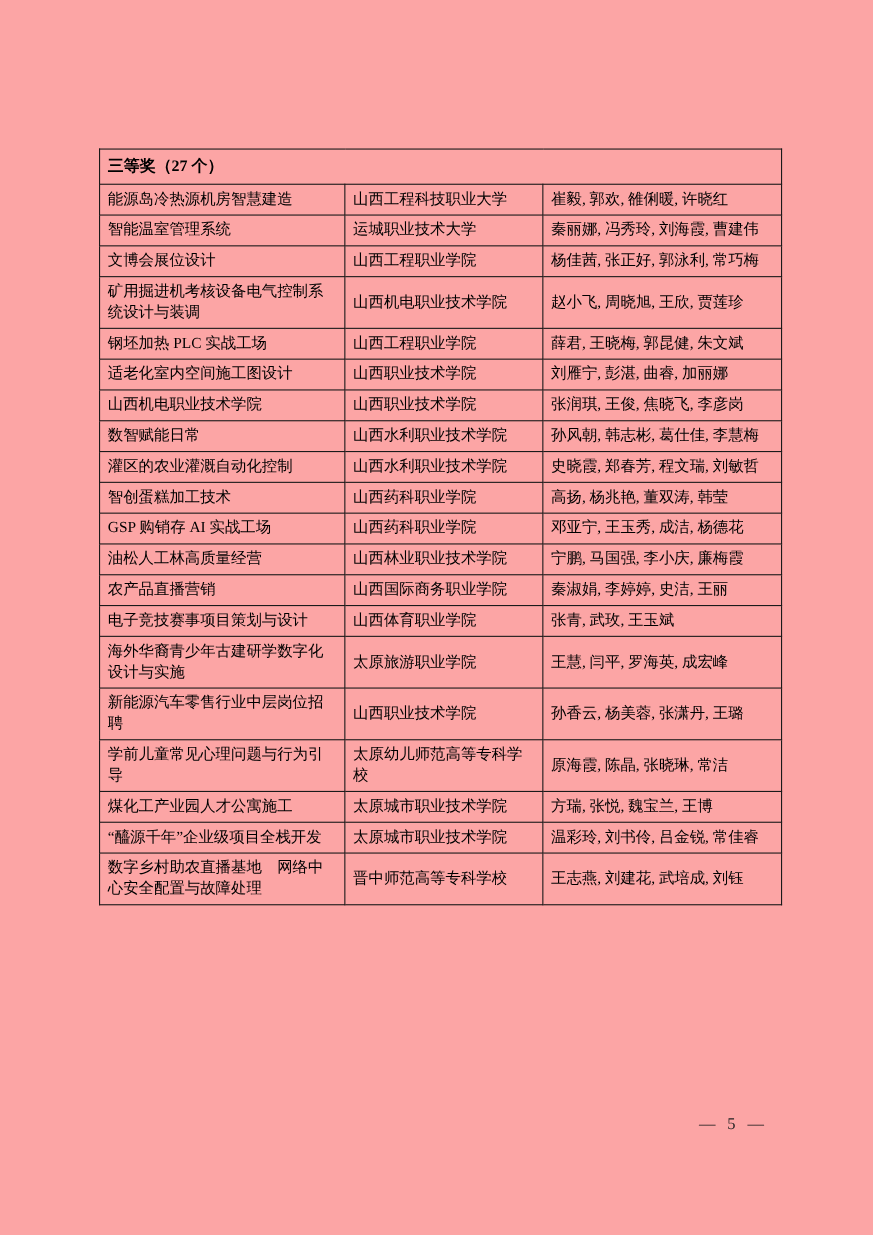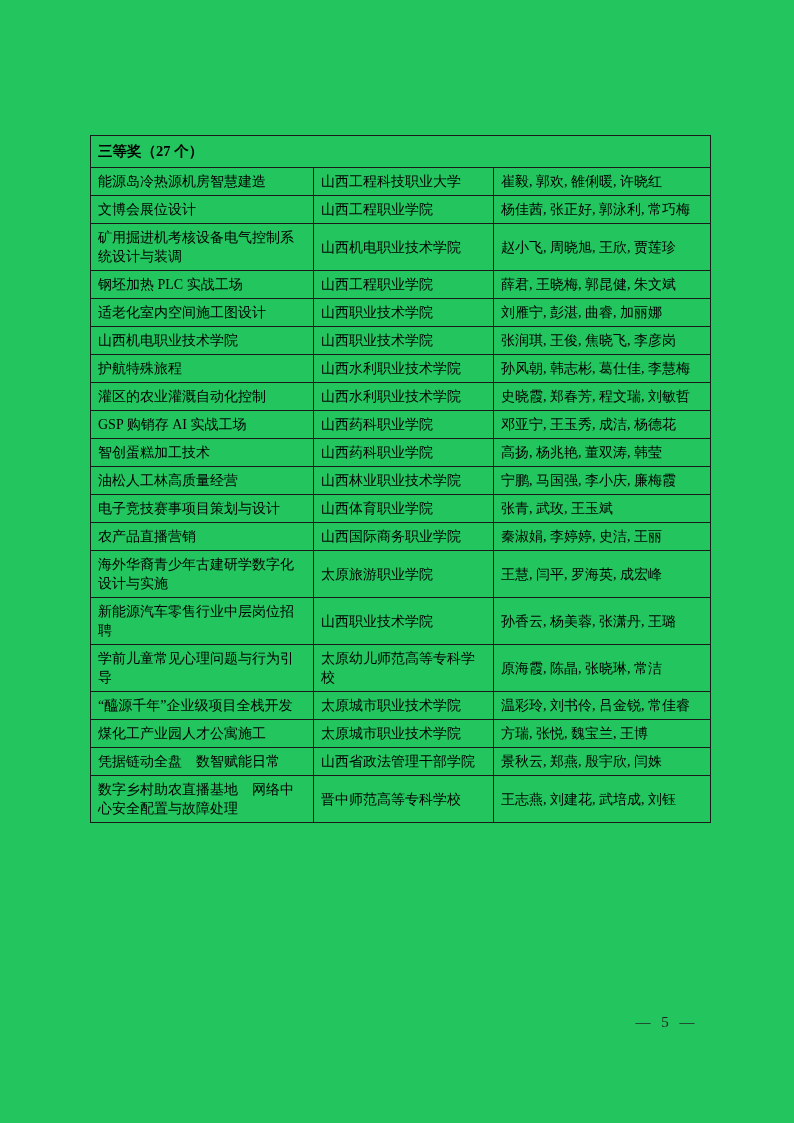--- a/index.html
+++ b/index.html
@@ -10,21 +10,21 @@
   body {
     width: 794px;
     height: 1123px;
     font-family: "Liberation Serif", "DejaVu Serif", serif;
     color: #000000;
   }
   .page {
     position: relative;
     width: 794px;
     height: 1123px;
-    background: #22c55e;
+    background: #fca5a5;
     overflow: hidden;
   }
   table.award-table {
     position: absolute;
     left: 90px;
     top: 135px;
     width: 620px;
     border-collapse: collapse;
     table-layout: fixed;
   }
@@ -77,20 +77,25 @@
     </thead>
     <tbody>
 
         <tr>
           <td>能源岛冷热源机房智慧建造</td>
           <td>山西工程科技职业大学</td>
           <td>崔毅, 郭欢, 雒俐暖, 许晓红</td>
         </tr>
 
 
+        <tr>
+          <td>智能温室管理系统</td>
+          <td>运城职业技术大学</td>
+          <td>秦丽娜, 冯秀玲, 刘海霞, 曹建伟</td>
+        </tr>
 
         <tr>
           <td>文博会展位设计</td>
           <td>山西工程职业学院</td>
           <td>杨佳茜, 张正好, 郭泳利, 常巧梅</td>
         </tr>
 
         <tr>
           <td>矿用掘进机考核设备电气控制系统设计与装调</td>
           <td>山西机电职业技术学院</td>
@@ -109,96 +114,91 @@
           <td>刘雁宁, 彭湛, 曲睿, 加丽娜</td>
         </tr>
 
         <tr>
           <td>山西机电职业技术学院</td>
           <td>山西职业技术学院</td>
           <td>张润琪, 王俊, 焦晓飞, 李彦岗</td>
         </tr>
 
         <tr>
-          <td>护航特殊旅程</td>
+          <td>数智赋能日常</td>
           <td>山西水利职业技术学院</td>
           <td>孙风朝, 韩志彬, 葛仕佳, 李慧梅</td>
         </tr>
 
         <tr>
           <td>灌区的农业灌溉自动化控制</td>
           <td>山西水利职业技术学院</td>
           <td>史晓霞, 郑春芳, 程文瑞, 刘敏哲</td>
         </tr>
 
         <tr>
+          <td>智创蛋糕加工技术</td>
+          <td>山西药科职业学院</td>
+          <td>高扬, 杨兆艳, 董双涛, 韩莹</td>
+        </tr>
+
+        <tr>
           <td>GSP 购销存 AI 实战工场</td>
           <td>山西药科职业学院</td>
           <td>邓亚宁, 王玉秀, 成洁, 杨德花</td>
         </tr>
 
         <tr>
-          <td>智创蛋糕加工技术</td>
-          <td>山西药科职业学院</td>
-          <td>高扬, 杨兆艳, 董双涛, 韩莹</td>
-        </tr>
-
-        <tr>
           <td>油松人工林高质量经营</td>
           <td>山西林业职业技术学院</td>
           <td>宁鹏, 马国强, 李小庆, 廉梅霞</td>
         </tr>
 
         <tr>
+          <td>农产品直播营销</td>
+          <td>山西国际商务职业学院</td>
+          <td>秦淑娟, 李婷婷, 史洁, 王丽</td>
+        </tr>
+
+        <tr>
           <td>电子竞技赛事项目策划与设计</td>
           <td>山西体育职业学院</td>
           <td>张青, 武玫, 王玉斌</td>
         </tr>
 
         <tr>
-          <td>农产品直播营销</td>
-          <td>山西国际商务职业学院</td>
-          <td>秦淑娟, 李婷婷, 史洁, 王丽</td>
-        </tr>
-
-        <tr>
           <td>海外华裔青少年古建研学数字化设计与实施</td>
           <td>太原旅游职业学院</td>
           <td>王慧, 闫平, 罗海英, 成宏峰</td>
         </tr>
 
         <tr>
           <td>新能源汽车零售行业中层岗位招聘</td>
           <td>山西职业技术学院</td>
           <td>孙香云, 杨美蓉, 张潇丹, 王璐</td>
         </tr>
 
         <tr>
           <td>学前儿童常见心理问题与行为引导</td>
           <td>太原幼儿师范高等专科学校</td>
           <td>原海霞, 陈晶, 张晓琳, 常洁</td>
         </tr>
 
         <tr>
+          <td>煤化工产业园人才公寓施工</td>
+          <td>太原城市职业技术学院</td>
+          <td>方瑞, 张悦, 魏宝兰, 王博</td>
+        </tr>
+
+        <tr>
           <td>“醯源千年”企业级项目全栈开发</td>
           <td>太原城市职业技术学院</td>
           <td>温彩玲, 刘书伶, 吕金锐, 常佳睿</td>
         </tr>
 
-        <tr>
-          <td>煤化工产业园人才公寓施工</td>
-          <td>太原城市职业技术学院</td>
-          <td>方瑞, 张悦, 魏宝兰, 王博</td>
-        </tr>
-
-        <tr>
-          <td>凭据链动全盘　数智赋能日常</td>
-          <td>山西省政法管理干部学院</td>
-          <td>景秋云, 郑燕, 殷宇欣, 闫姝</td>
-        </tr>
 
 
         <tr>
           <td>数字乡村助农直播基地　网络中心安全配置与故障处理</td>
           <td>晋中师范高等专科学校</td>
           <td>王志燕, 刘建花, 武培成, 刘钰</td>
         </tr>
       </tbody>
   </table>
 

